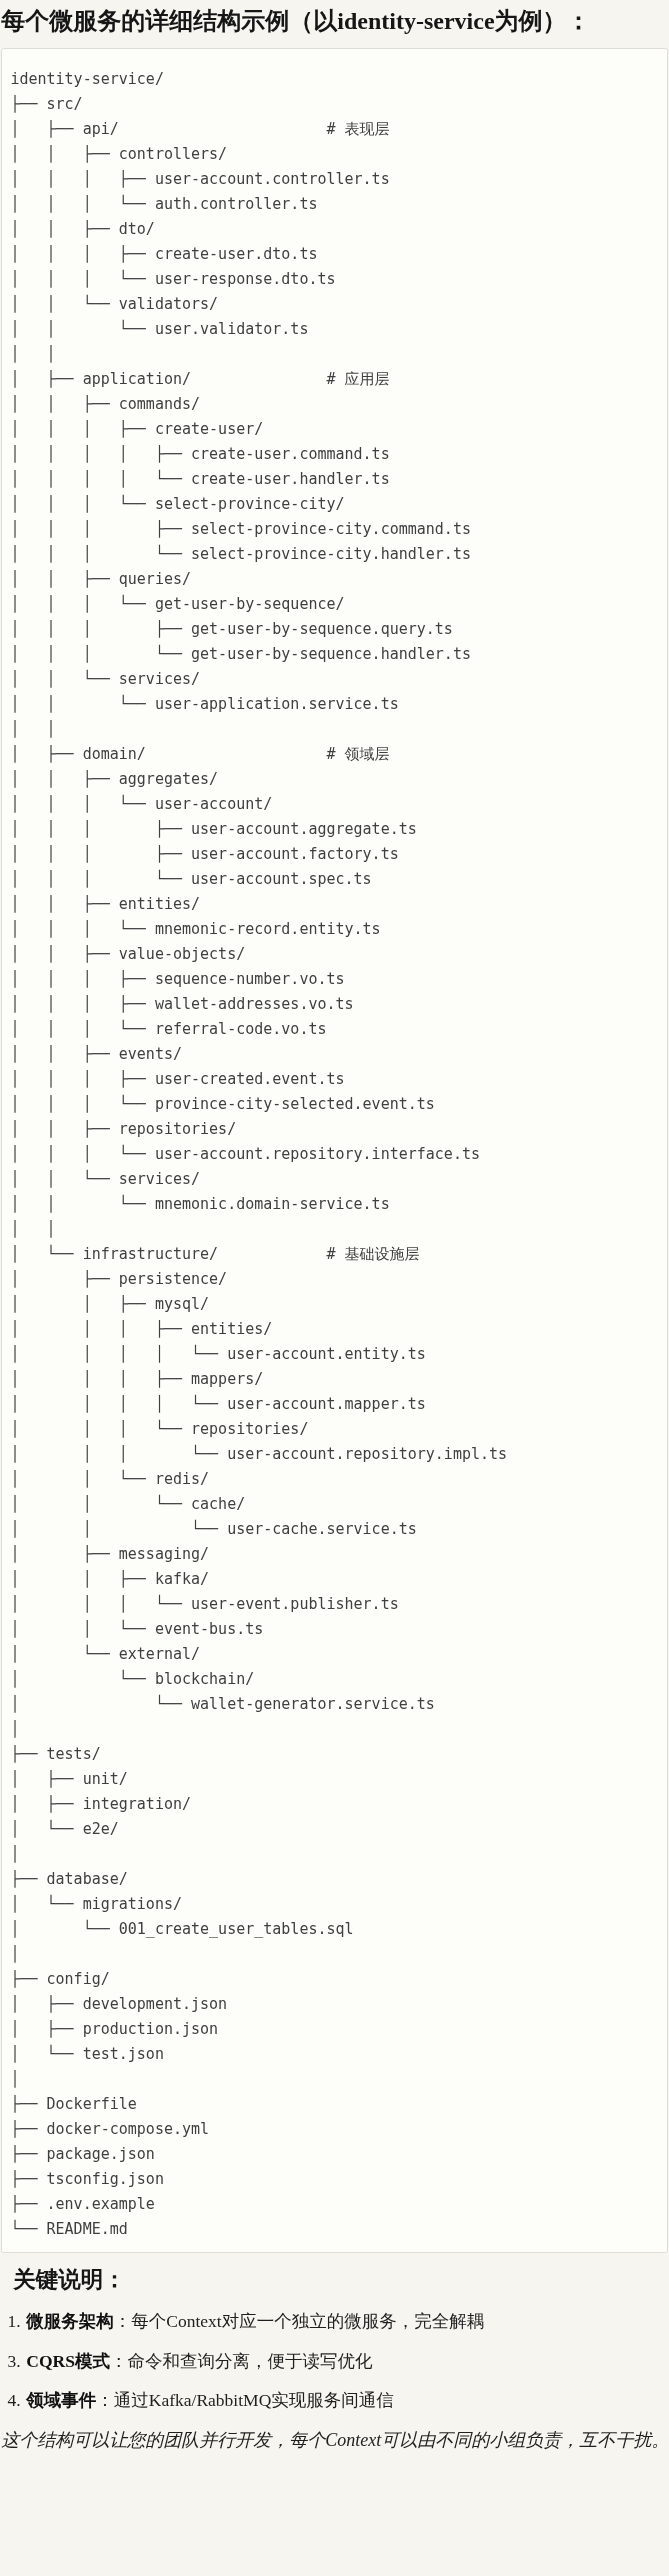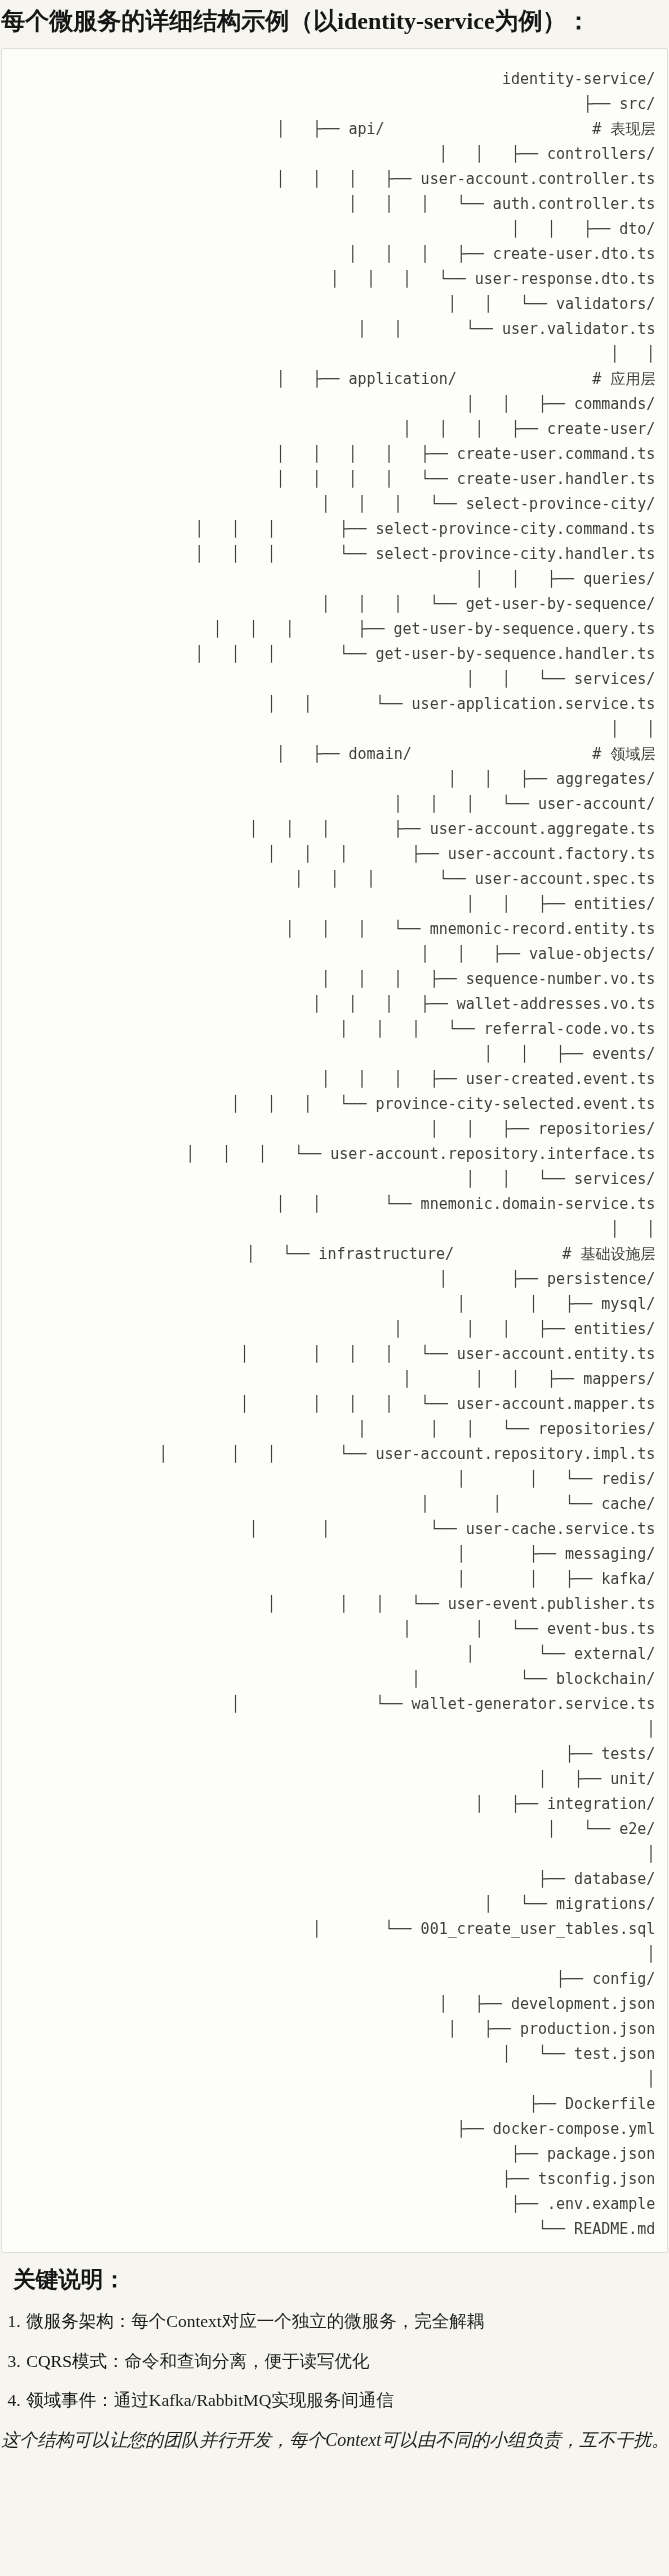--- a/index.html
+++ b/index.html
@@ -35,21 +35,20 @@
     overflow: hidden;
   }
   pre.tree {
     margin: 0;
     padding: 17.5px 11.3px 10px 8.1px;
     font-family: "DejaVu Sans Mono", monospace;
     font-size: 15px;
     line-height: 25px;
     color: #3f3f3f;
     white-space: pre;
-    text-align: right;
   }
   h2.notes-heading {
     font-size: 22.5px;
     line-height: 1.2;
     font-weight: 700;
     color: #161616;
     margin: 13px 0 0 12px;
   }
   ol.notes-list {
     list-style: none;
@@ -60,21 +59,21 @@
     font-size: 17.5px;
     line-height: 26px;
     margin: 0 0 13.8px 0;
     white-space: nowrap;
   }
   ol.notes-list .num {
     display: inline-block;
     margin-right: 5.6px;
   }
   ol.notes-list strong {
-    font-weight: 400;
+    font-weight: 700;
     color: #111111;
   }
   p.closing {
     font-size: 18px;
     line-height: 26px;
     margin: 10px 0 0 0;
     white-space: nowrap;
     font-style: italic;
   }
 </style>

